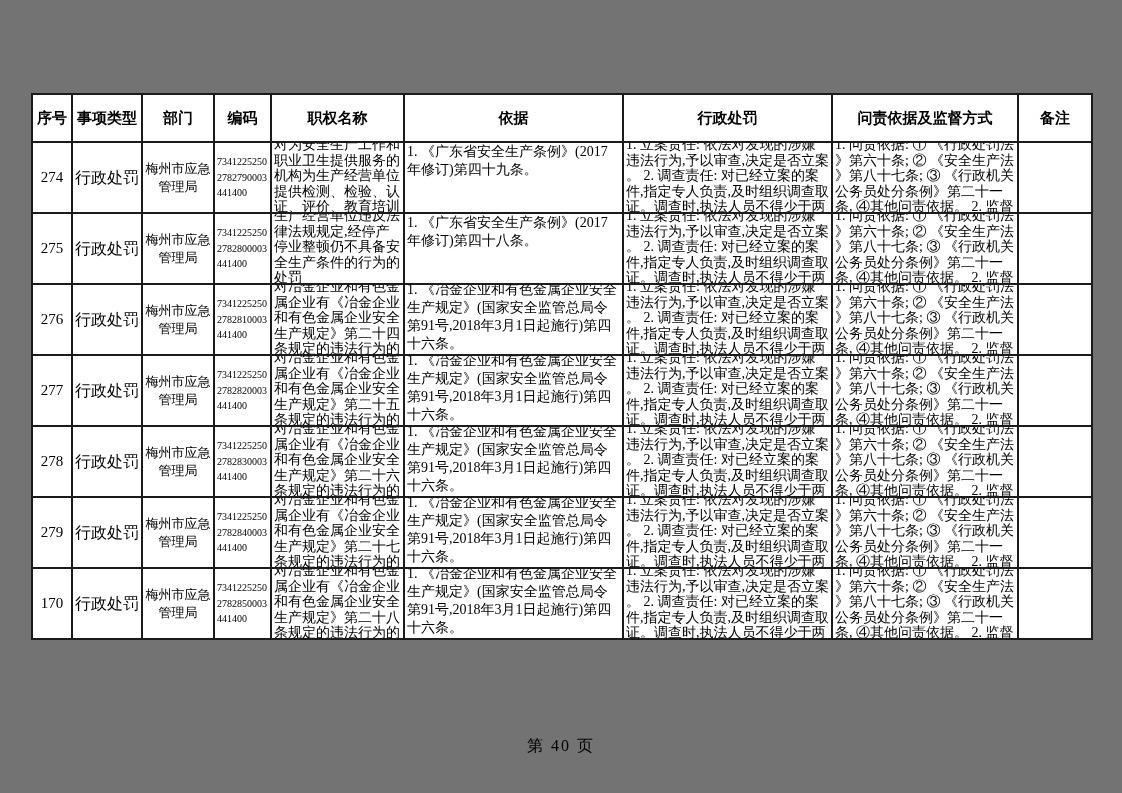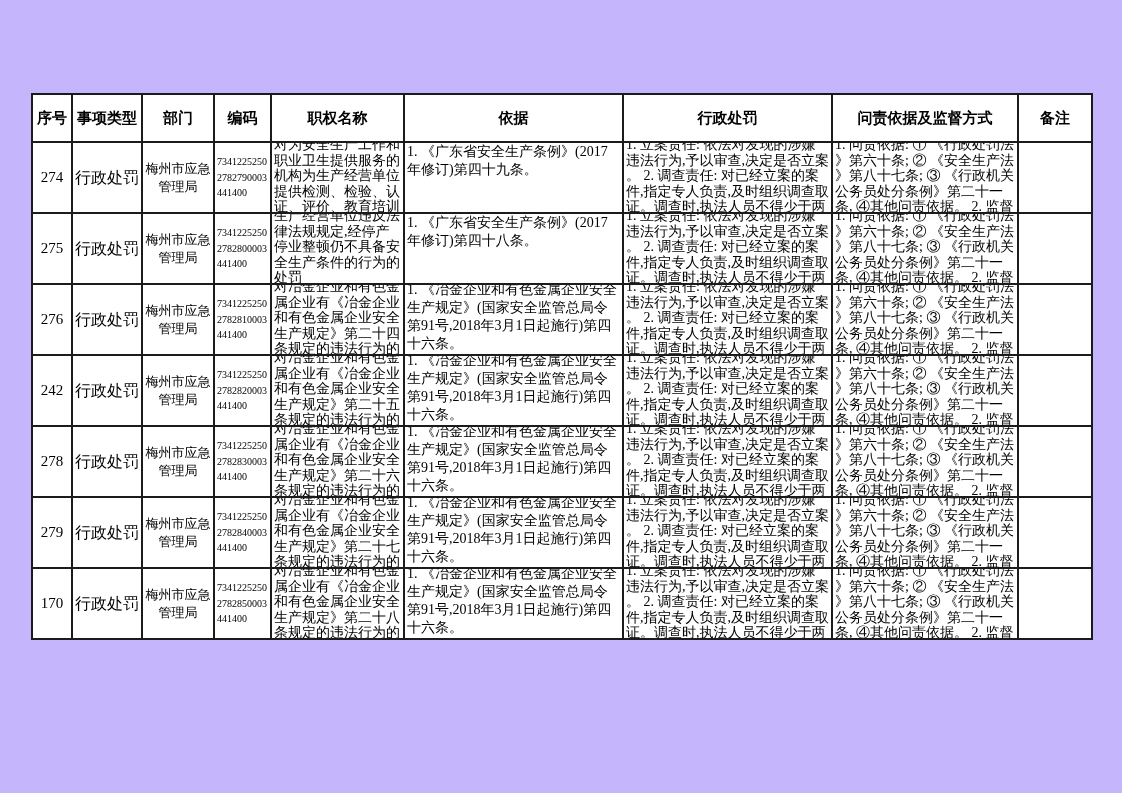--- a/index.html
+++ b/index.html
@@ -4,21 +4,21 @@
 <style>
   html, body {
     margin: 0;
     padding: 0;
     background: #ffffff;
   }
   .page {
     position: relative;
     width: 1122px;
     height: 793px;
-    background: #c4b5fd;
+    background: #737373;
     overflow: hidden;
     font-family: "Liberation Serif", "DejaVu Serif", serif;
     color: #000000;
   }
   table.doc-table {
     position: absolute;
     left: 31px;
     top: 93px;
     width: 1060px;
     border-collapse: collapse;
@@ -210,21 +210,21 @@
             </div>
           </td>
           <td class="c-acc">
             <div class="autoclip overflowing">
               <div class="txt">1. 问责依据: ① 《行政处罚法》第六十条; ② 《安全生产法》第八十七条; ③ 《行政机关公务员处分条例》第二十一条, ④其他问责依据。 2. 监督方式: 行政监察、社会监督。</div>
             </div>
           </td>
           <td class="c-center"></td>
         </tr>
         <tr>
-          <td class="c-center c-no">242</td>
+          <td class="c-center c-no">277</td>
           <td class="c-center">行政处罚</td>
           <td class="c-center c-dept">梅州市应急管理局</td>
           <td class="c-code">
             <div class="">
               <div class="txt">73412252502782820003441400</div>
             </div>
           </td>
           <td class="c-name">
             <div class="autoclip overflowing">
               <div class="txt">对冶金企业和有色金属企业有《冶金企业和有色金属企业安全生产规定》第二十五条规定的违法行为的处罚</div>
@@ -336,14 +336,15 @@
           <td class="c-acc">
             <div class="autoclip overflowing">
               <div class="txt">1. 问责依据: ① 《行政处罚法》第六十条; ② 《安全生产法》第八十七条; ③ 《行政机关公务员处分条例》第二十一条, ④其他问责依据。 2. 监督方式: 行政监察、社会监督。</div>
             </div>
           </td>
           <td class="c-center"></td>
         </tr>
       </tbody>
   </table>
 
+  <div class="footer">第 40 页</div>
 
 </div>
 
 </body></html>

